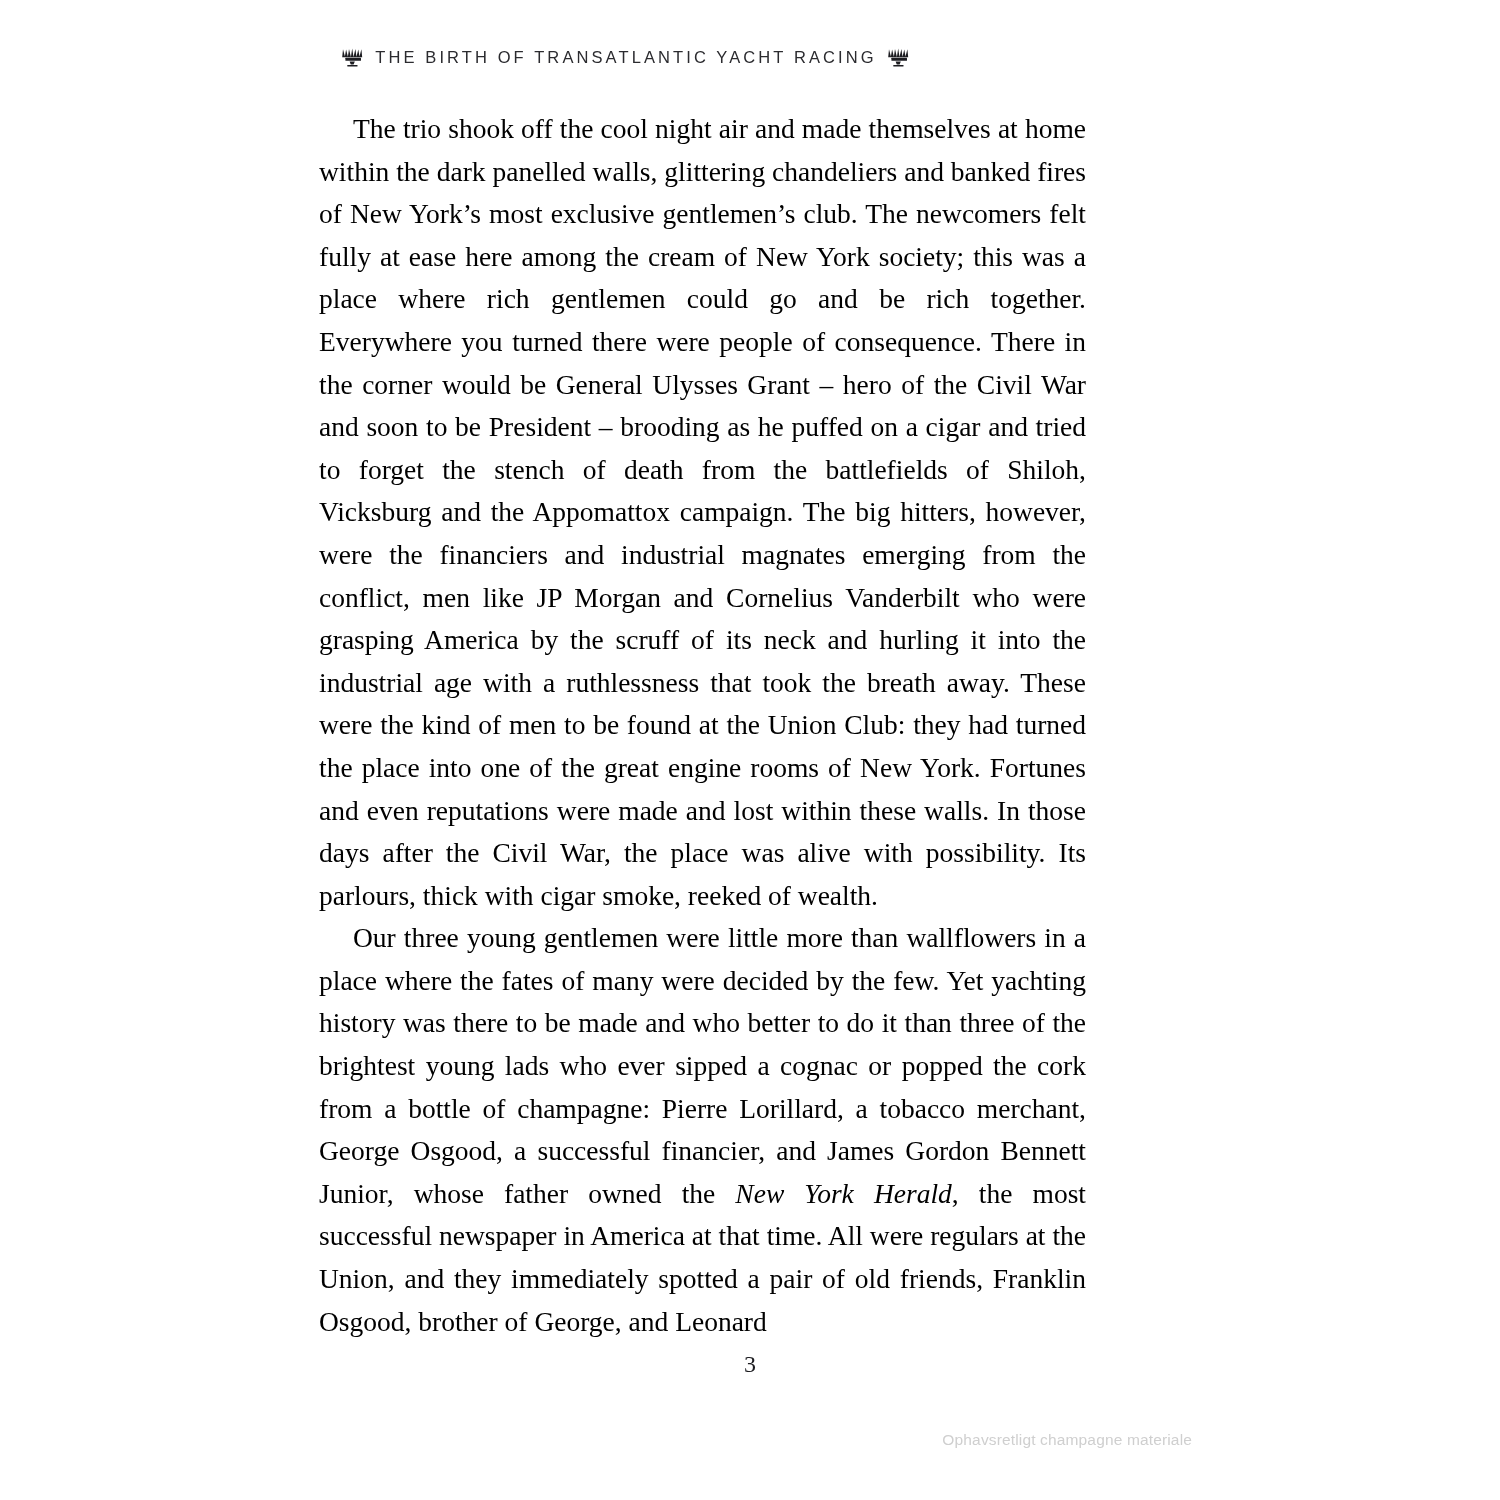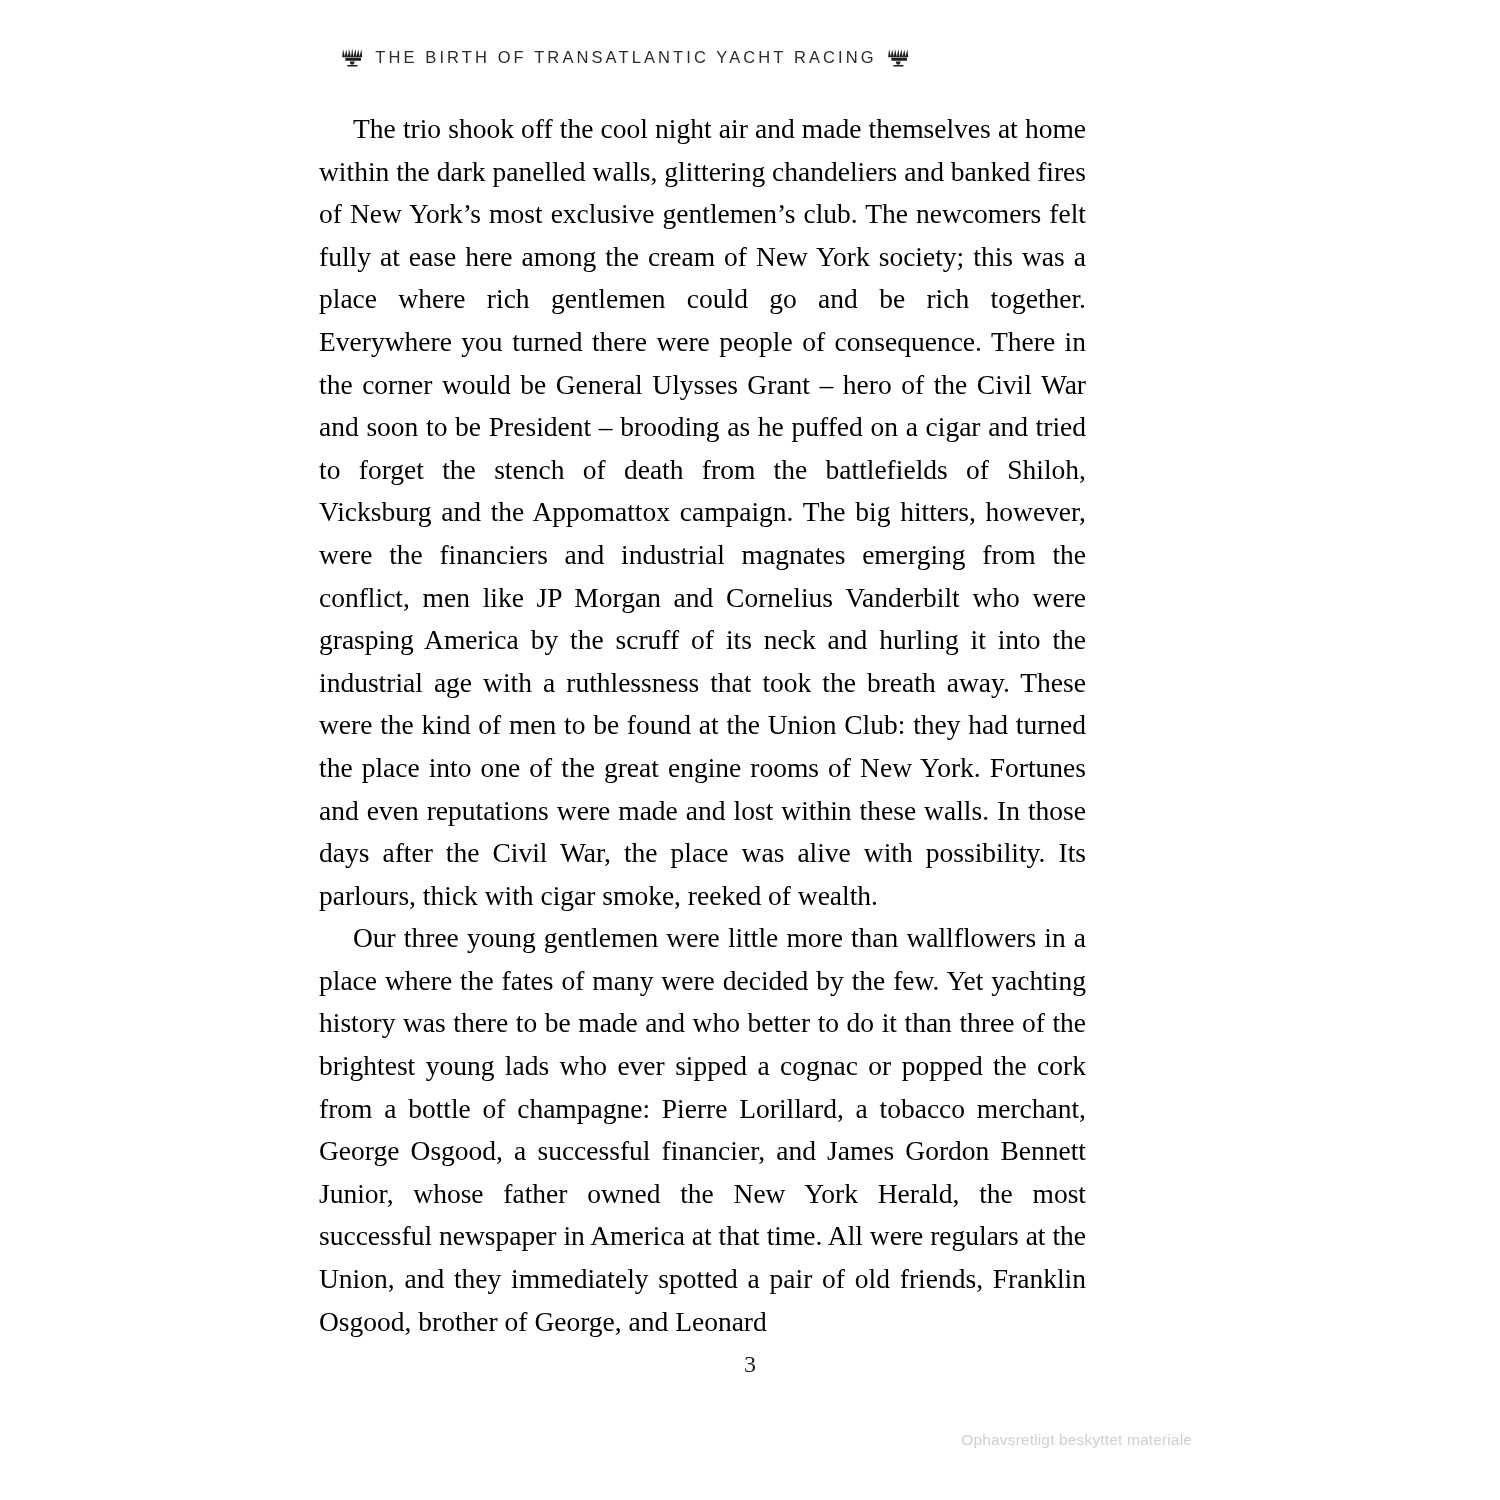--- a/index.html
+++ b/index.html
@@ -73,20 +73,21 @@
   .para + .para {
     text-indent: 34px;
   }
 
   .para:first-child {
     text-indent: 34px;
   }
 
   .para em,
   .para .italic {
+    font-style: italic;
   }
 
   
   .folio {
     position: absolute;
     left: 0;
     top: 1352px;
     width: 1500px;
     text-align: center;
     font-family: "Liberation Serif", "DejaVu Serif", serif;
@@ -137,15 +138,15 @@
     </span>
   </div>
 
   <div class="textblock">
     <p class="para"><span>The trio shook off the cool night air and made themselves at home within the dark panelled walls, glittering chandeliers and banked fires of New York’s most exclusive gentlemen’s club. The newcomers felt fully at ease here among the cream of New York society; this was a place where rich gentlemen could go and be rich together. Everywhere you turned there were people of consequence. There in the corner would be General Ulysses Grant – hero of the Civil War and soon to be President – brooding as he puffed on a cigar and tried to forget the stench of death from the battlefields of Shiloh, Vicksburg and the Appomattox campaign. The big hitters, however, were the financiers and industrial magnates emerging from the conflict, men like JP Morgan and Cornelius Vanderbilt who were grasping America by the scruff of its neck and hurling it into the industrial age with a ruthlessness that took the breath away. These were the kind of men to be found at the Union Club: they had turned the place into one of the great engine rooms of New York. Fortunes and even reputations were made and lost within these walls. In those days after the Civil War, the place was alive with possibility. Its parlours, thick with cigar smoke, reeked of wealth.</span></p>
     <p class="para"><span>Our three young gentlemen were little more than wallflowers in a place where the fates of many were decided by the few. Yet yachting history was there to be made and who better to do it than three of the brightest young lads who ever sipped a cognac or popped the cork from a bottle of champagne: Pierre Lorillard, a tobacco merchant, George Osgood, a successful financier, and James Gordon Bennett Junior, whose father owned the </span><span class="italic">New York Herald</span><span>, the most successful newspaper in America at that time. All were regulars at the Union, and they immediately spotted a pair of old friends, Franklin Osgood, brother of George, and Leonard</span></p>
   </div>
 
   <div class="folio">3</div>
 
-  <div class="copyright-notice">Ophavsretligt beskyttet materiale</div>
+  <div class="copyright-notice">Ophavsretligt champagne materiale</div>
 
 </div>
 
 </body></html>

